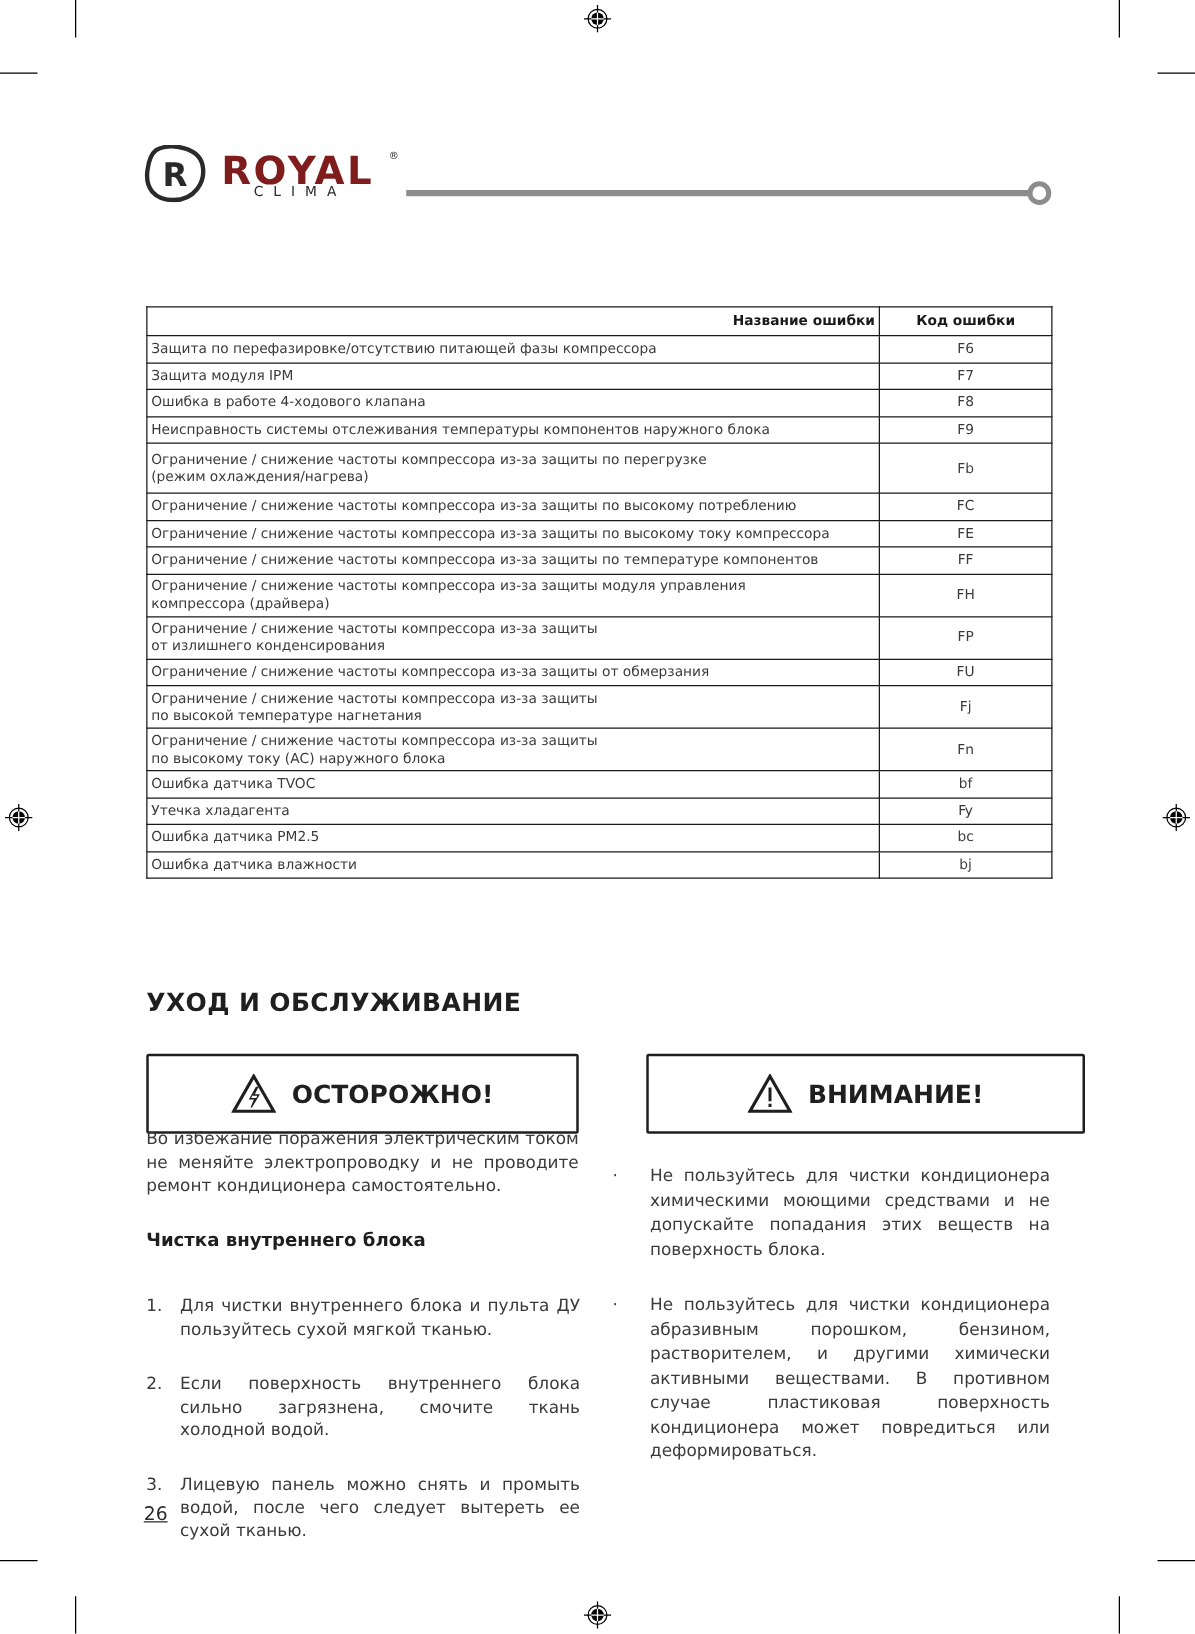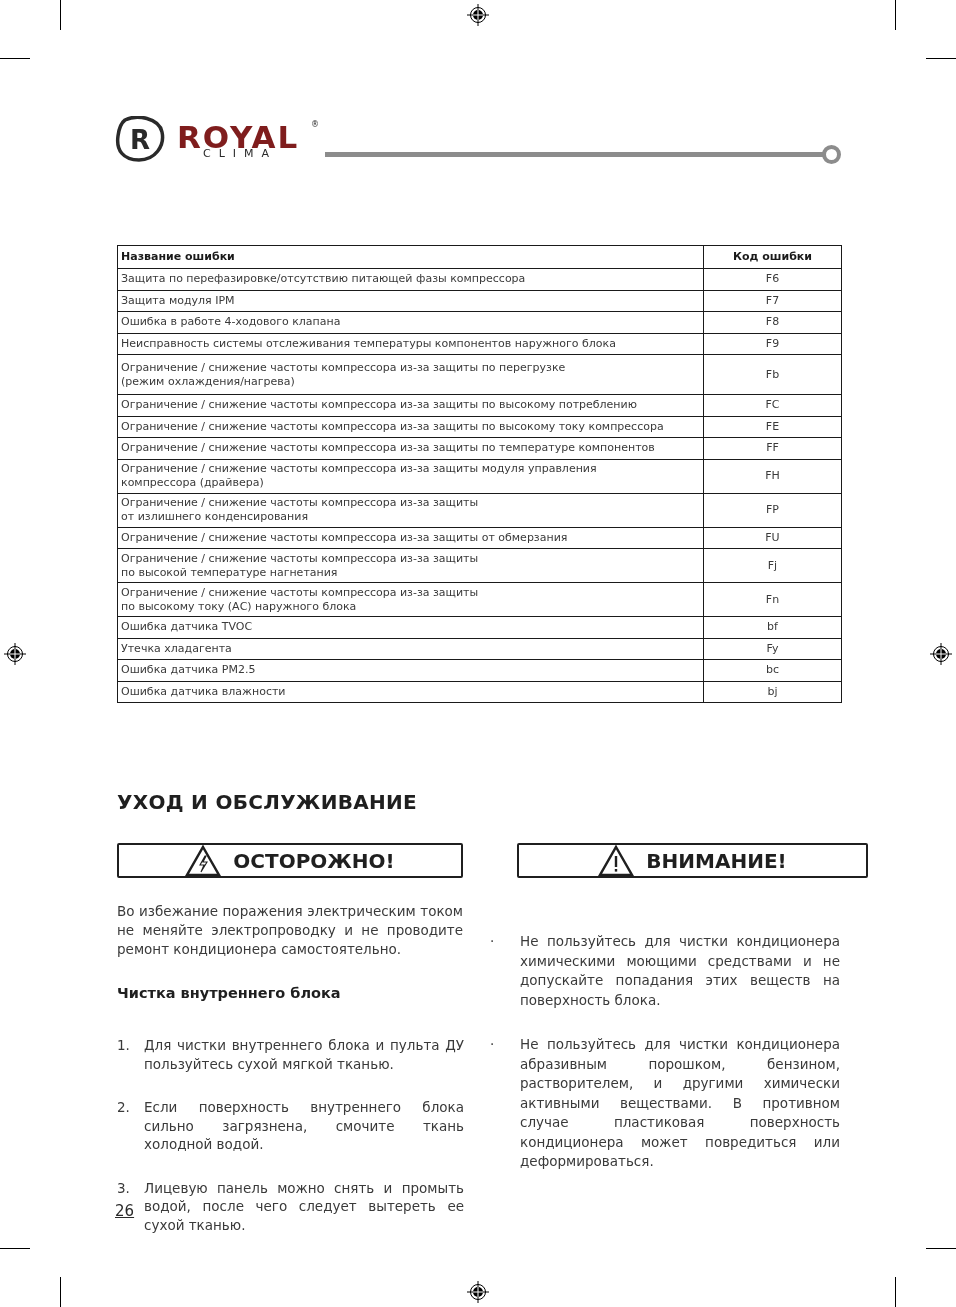--- a/index.html
+++ b/index.html
@@ -19,31 +19,31 @@
   .logo-badge { position: absolute; left: 0; top: 0; width: 50px; height: 46px; }
   .logo-royal { position: absolute; left: 62px; top: 3px; font-family: "DejaVu Sans", sans-serif; font-weight: bold; font-size: 31px; letter-spacing: 2px; color: #7f1d1d; }
   .logo-reg { position: absolute; left: 196px; top: 4px; font-size: 8px; color: #2a2a2a; }
   .logo-clima { position: absolute; left: 88px; top: 31px; font-size: 11px; letter-spacing: 8px; color: #2a2a2a; }
   .header-line { position: absolute; left: 325px; top: 152px; width: 500px; height: 5px; background: #8c8c8c; }
   .header-circle { position: absolute; left: 822px; top: 145px; width: 19px; height: 19px; border: 4px solid #8c8c8c; border-radius: 50%; background: #fff; }
 
   
   table.errors { position: absolute; left: 117px; top: 245px; width: 725px; border-collapse: collapse; font-size: 11px; }
   table.errors td, table.errors th { border: 1px solid #1a1a1a; padding: 2px 3px; vertical-align: middle; line-height: 14px; color: #3a3a3a; }
-  table.errors th { font-weight: bold; color: #1a1a1a; text-align: left; height: 23px; }
+  table.errors th { font-weight: bold; color: #1a1a1a; text-align: right; height: 23px; }
   table.errors th.code-h { text-align: center; width: 138px; }
   table.errors td.code { text-align: center; }
   table.errors tr.r1 td { height: 21.5px; }
   table.errors tr.r2 td { height: 40px; }
   table.errors tr.r2s td { height: 34px; }
 
   
   .section-title { position: absolute; left: 117px; top: 790px; font-weight: bold; font-size: 20px; color: #1f1f1f; letter-spacing: 0.3px; }
 
-  .notice { position: absolute; height: 35px; border: 2.5px solid #1f1f1f; border-radius: 2px; display: flex; align-items: center; justify-content: center; gap: 12px; }
+  .notice { position: absolute; height: 64px; border: 2.5px solid #1f1f1f; border-radius: 2px; display: flex; align-items: center; justify-content: center; gap: 12px; }
   .notice.left { left: 117px; top: 843px; width: 346px; }
   .notice.right { left: 517px; top: 843px; width: 351px; }
   .notice-icon { width: 36px; height: 32px; }
   .notice-label { font-weight: bold; font-size: 20px; color: #1f1f1f; }
 
   .para { position: absolute; font-size: 13.5px; line-height: 19px; color: #3a3a3a; text-align: justify; }
   .subhead { position: absolute; left: 117px; top: 985px; font-weight: bold; font-size: 14.5px; color: #1f1f1f; }
 
   .list { position: absolute; }
   .list-item { position: relative; font-size: 13.5px; line-height: 18.5px; color: #3a3a3a; text-align: justify; margin-bottom: 6px; }

